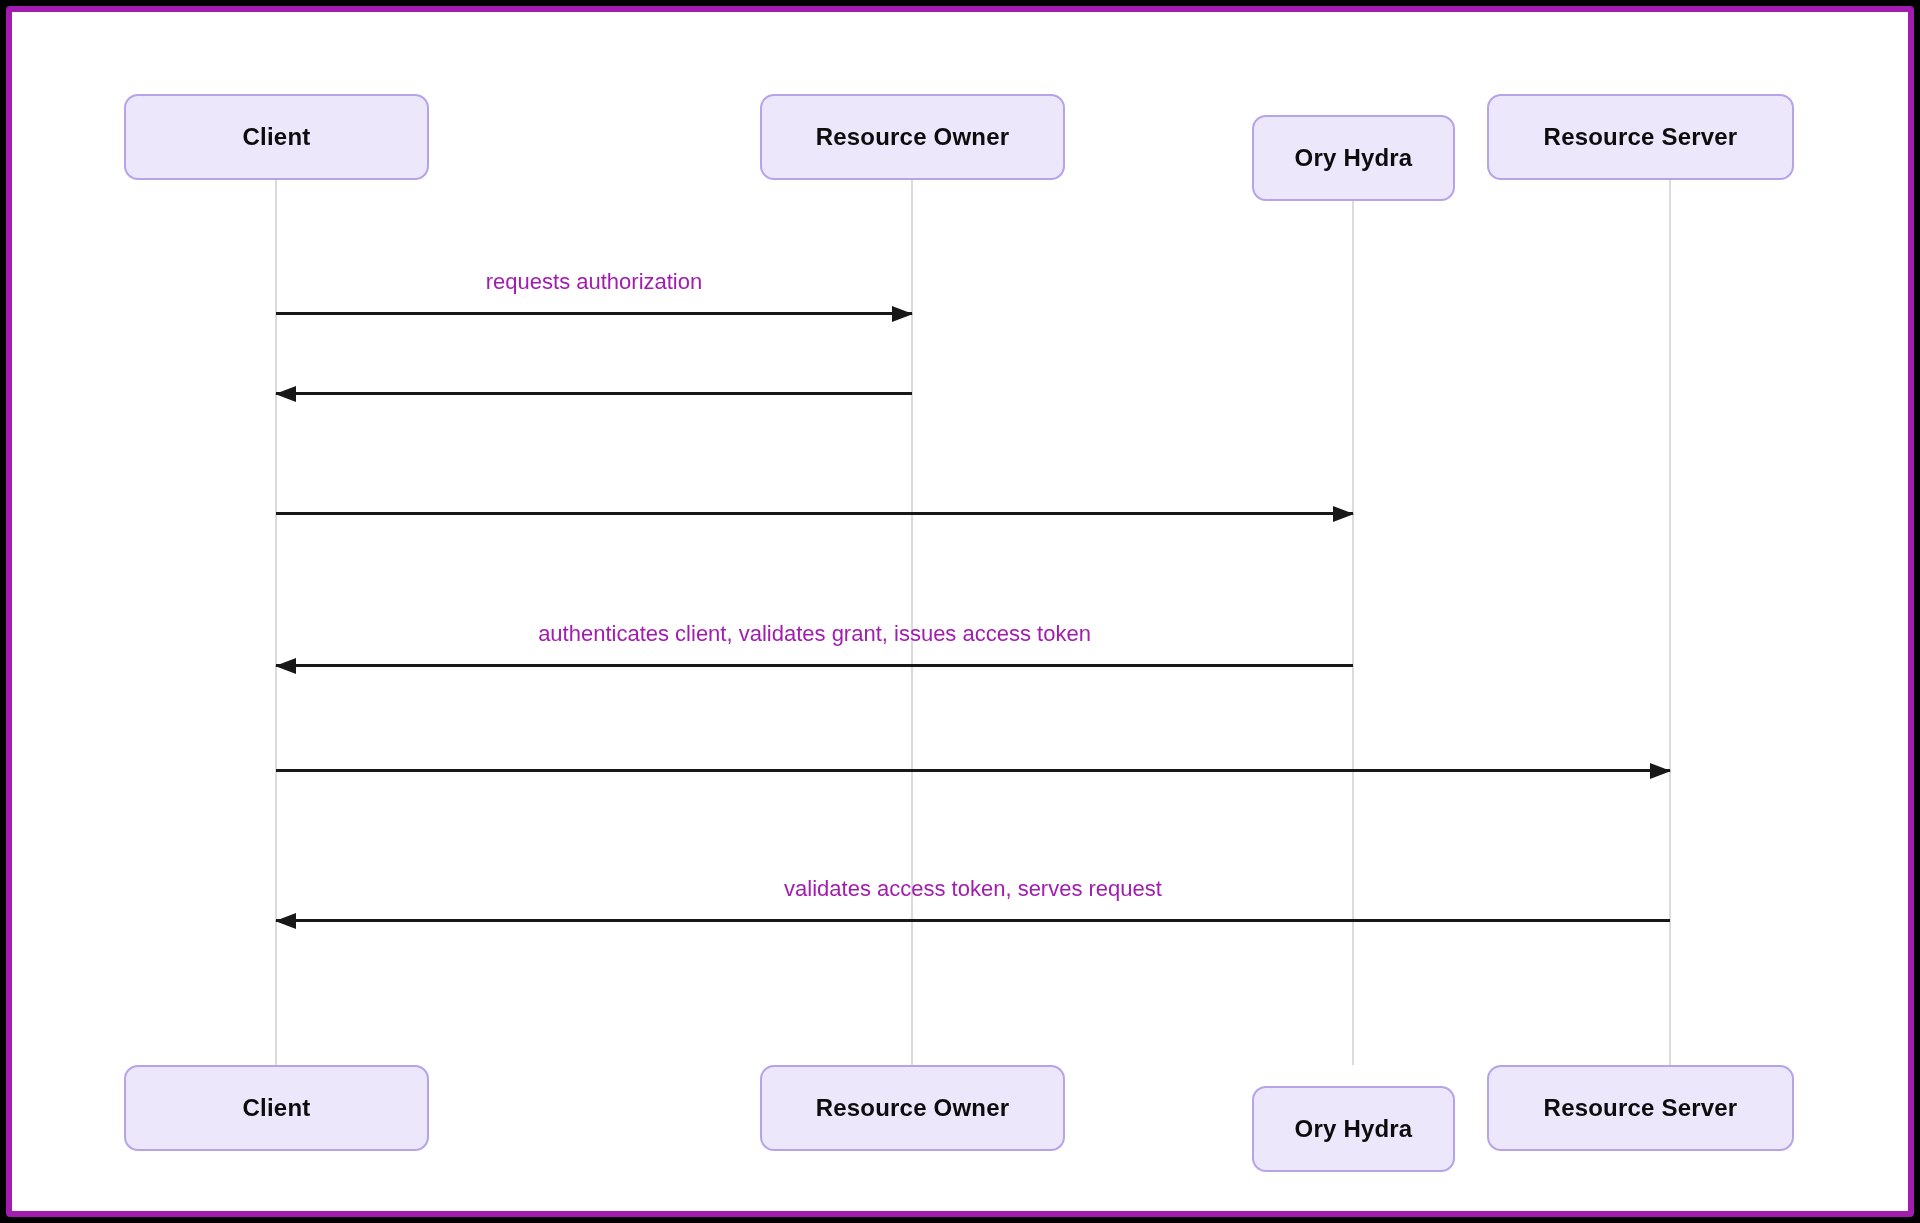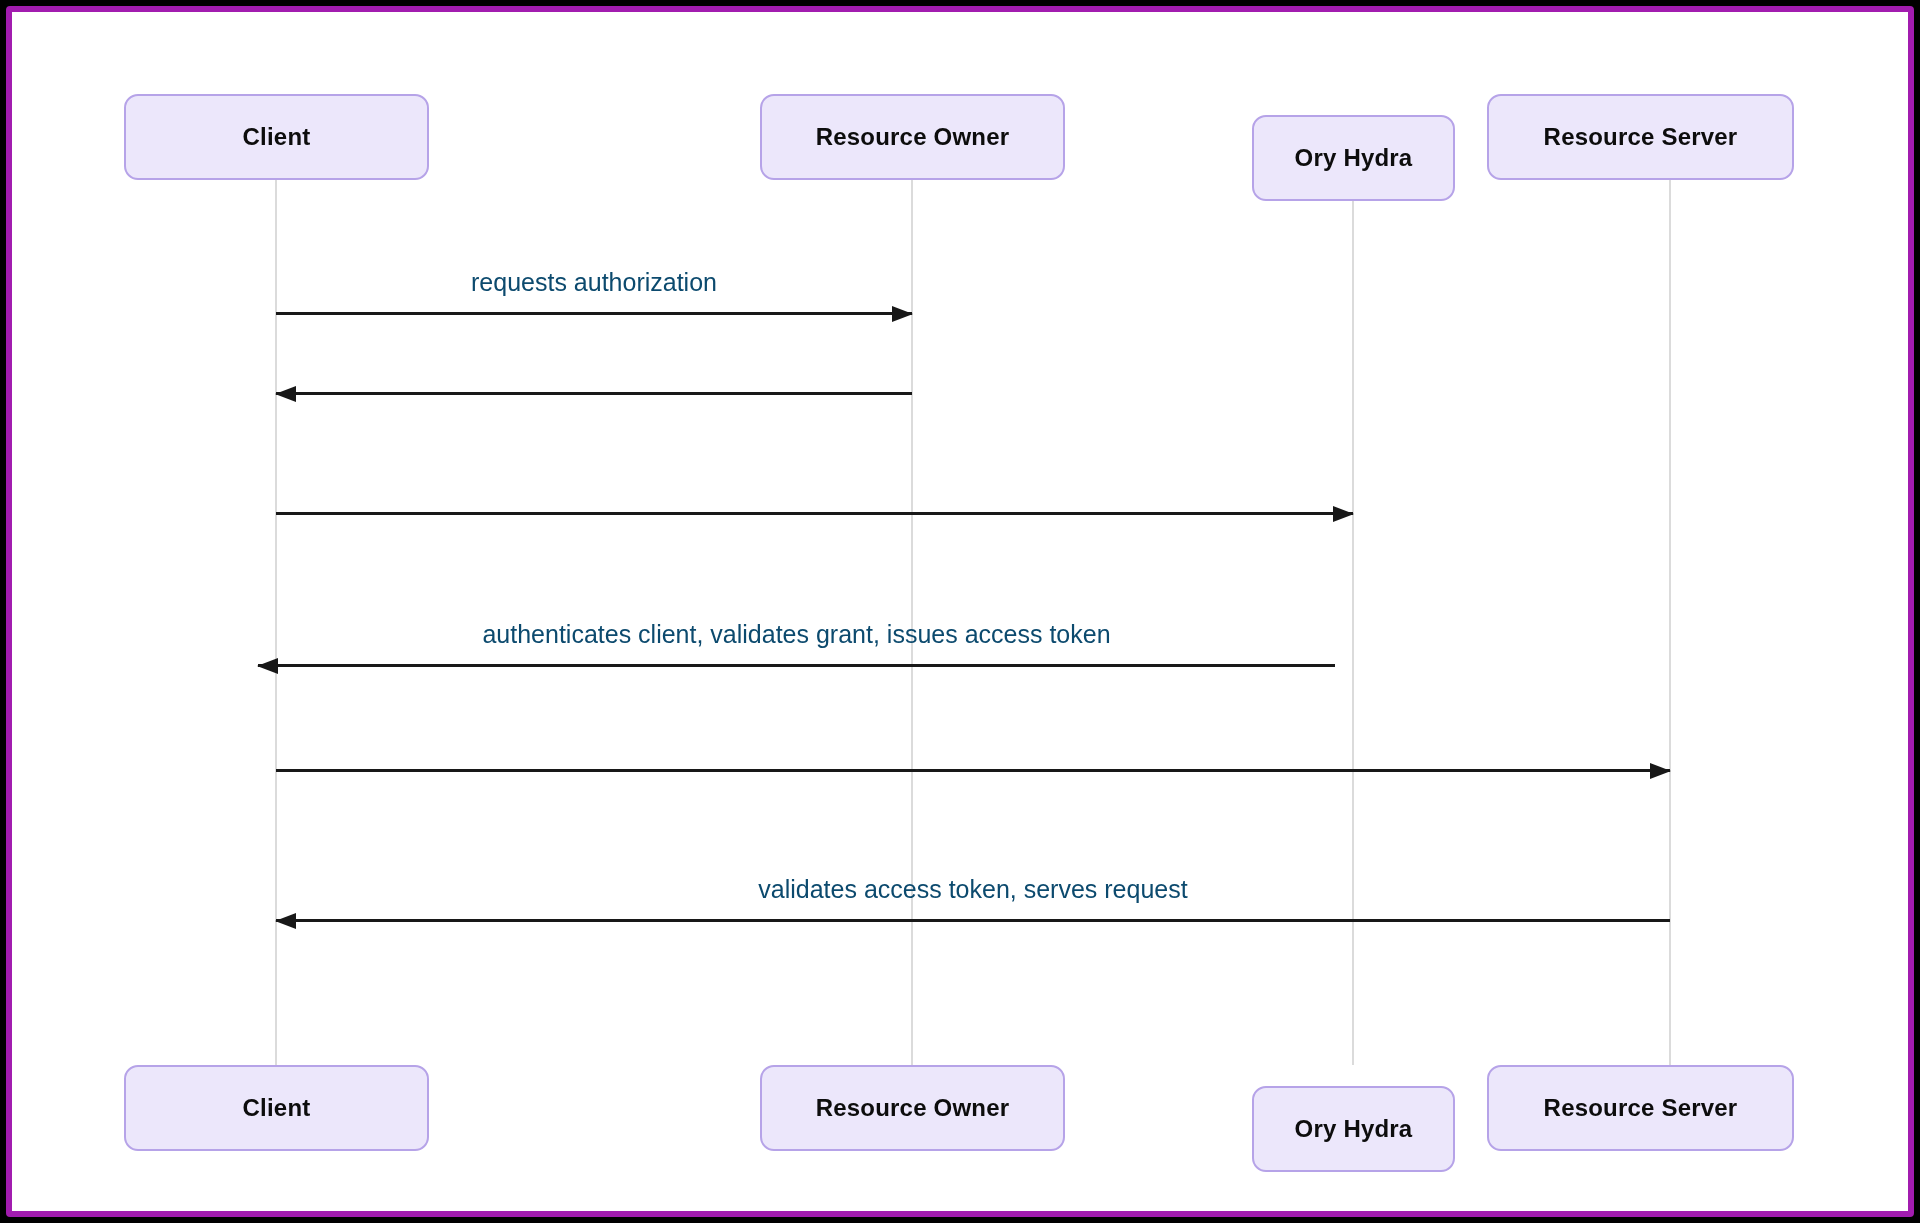--- a/index.html
+++ b/index.html
@@ -15,21 +15,21 @@
     position:absolute;height:86px;box-sizing:border-box;
     background:#ECE7FB;border:2px solid #B6A3E8;border-radius:14px;
     display:flex;align-items:center;justify-content:center;
     font-size:24px;font-weight:600;color:#0d0d0d;letter-spacing:0.2px;
   }
   .lifeline{
     position:absolute;top:168px;height:885px;width:2px;background:#DBDBDB;
   }
   .message{position:absolute;}
   .msg-label{
-    text-align:center;font-size:25px;line-height:30px;color:#0c4a6e;white-space:nowrap;
+    text-align:center;font-size:22px;line-height:30px;color:#a21caf;white-space:nowrap;
   }
   .msg-line{
     position:relative;height:3px;background:#181818;margin-top:15px;
   }
   .arrowhead-right{
     position:absolute;right:-1px;top:50%;transform:translateY(-50%);
     width:0;height:0;
     border-top:8px solid transparent;border-bottom:8px solid transparent;
     border-left:21px solid #181818;
   }
@@ -87,21 +87,21 @@
         <span class="arrowhead-left"></span>
       </div>
     </div>
 
     <div class="message" style="left:264px;width:1077px;top:485px;">
       <div class="msg-line">
         <span class="arrowhead-right"></span>
       </div>
     </div>
 
-    <div class="message" style="left:246px;width:1077px;top:607px;">
+    <div class="message" style="left:264px;width:1077px;top:607px;">
       <div class="msg-label">authenticates client, validates grant, issues access token</div>
       <div class="msg-line">
         <span class="arrowhead-left"></span>
       </div>
     </div>
 
     <div class="message" style="left:264px;width:1394px;top:742px;">
       <div class="msg-line">
         <span class="arrowhead-right"></span>
       </div>

